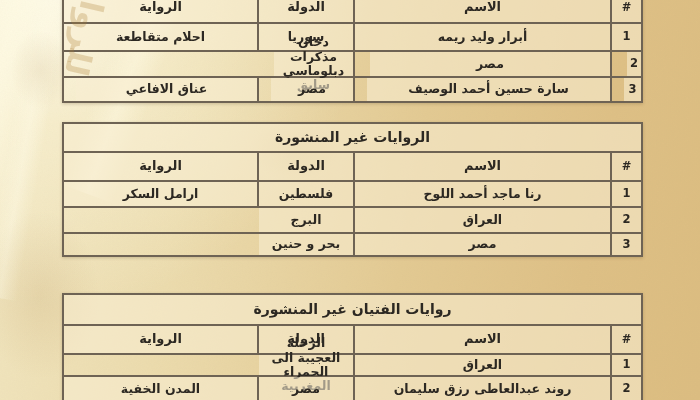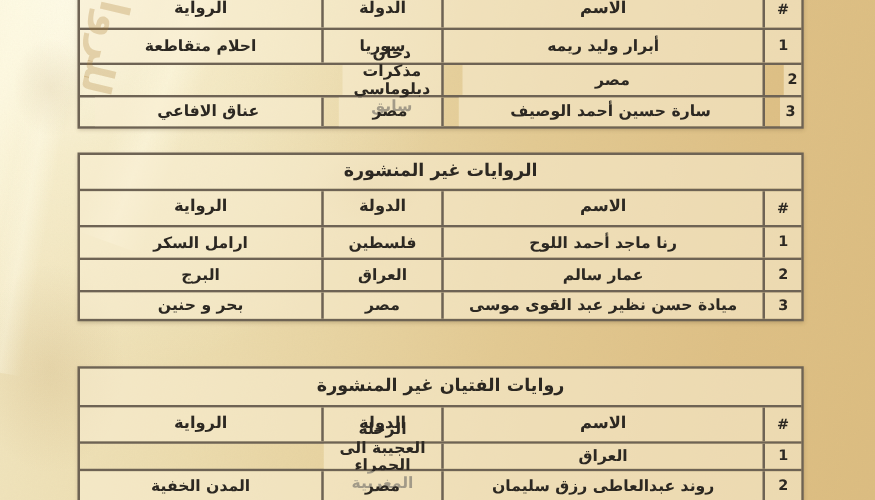--- a/index.html
+++ b/index.html
@@ -145,27 +145,25 @@
       <div class="cell hdr">الرواية</div>
     </div>
     <div class="row row-r1">
       <div class="cell c-num">1</div>
       <div class="cell">رنا ماجد أحمد اللوح</div>
       <div class="cell">فلسطين</div>
       <div class="cell">ارامل السكر</div>
     </div>
     <div class="row row-r2">
       <div class="cell c-num">2</div>
-      <div class="cell">عمار سالم</div>
       <div class="cell">العراق</div>
       <div class="cell">البرج</div>
     </div>
     <div class="row row-r3">
       <div class="cell c-num">3</div>
-      <div class="cell">ميادة حسن نظير عبد القوى موسى</div>
       <div class="cell">مصر</div>
       <div class="cell">بحر و حنين</div>
     </div>
   </div>
 
   <div class="tbl tbl-3">
     <div class="row row-title">
       <div class="cell">روايات الفتيان غير المنشورة</div>
     </div>
     <div class="row row-h">

